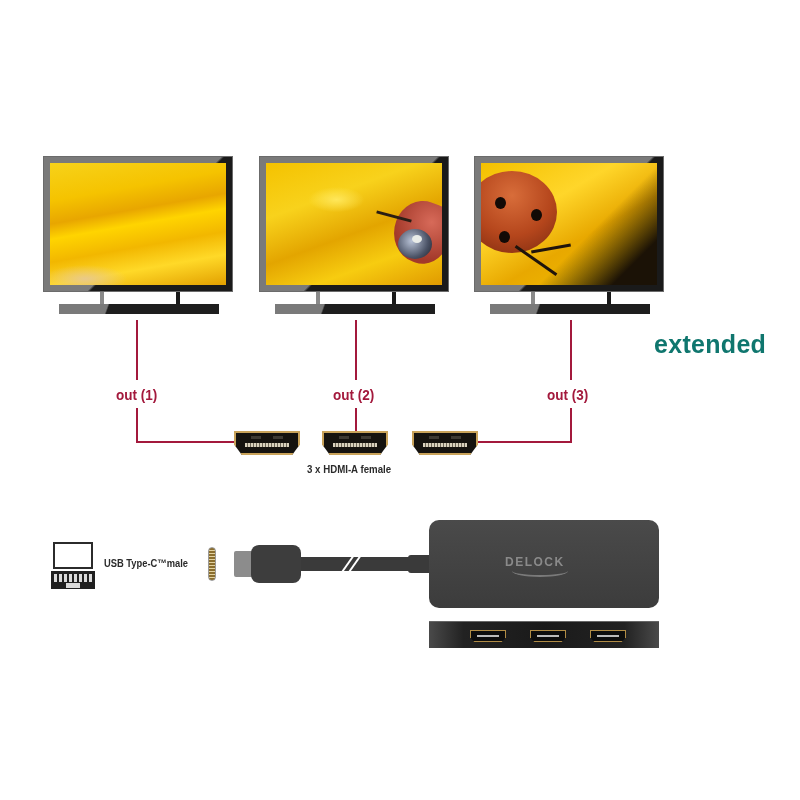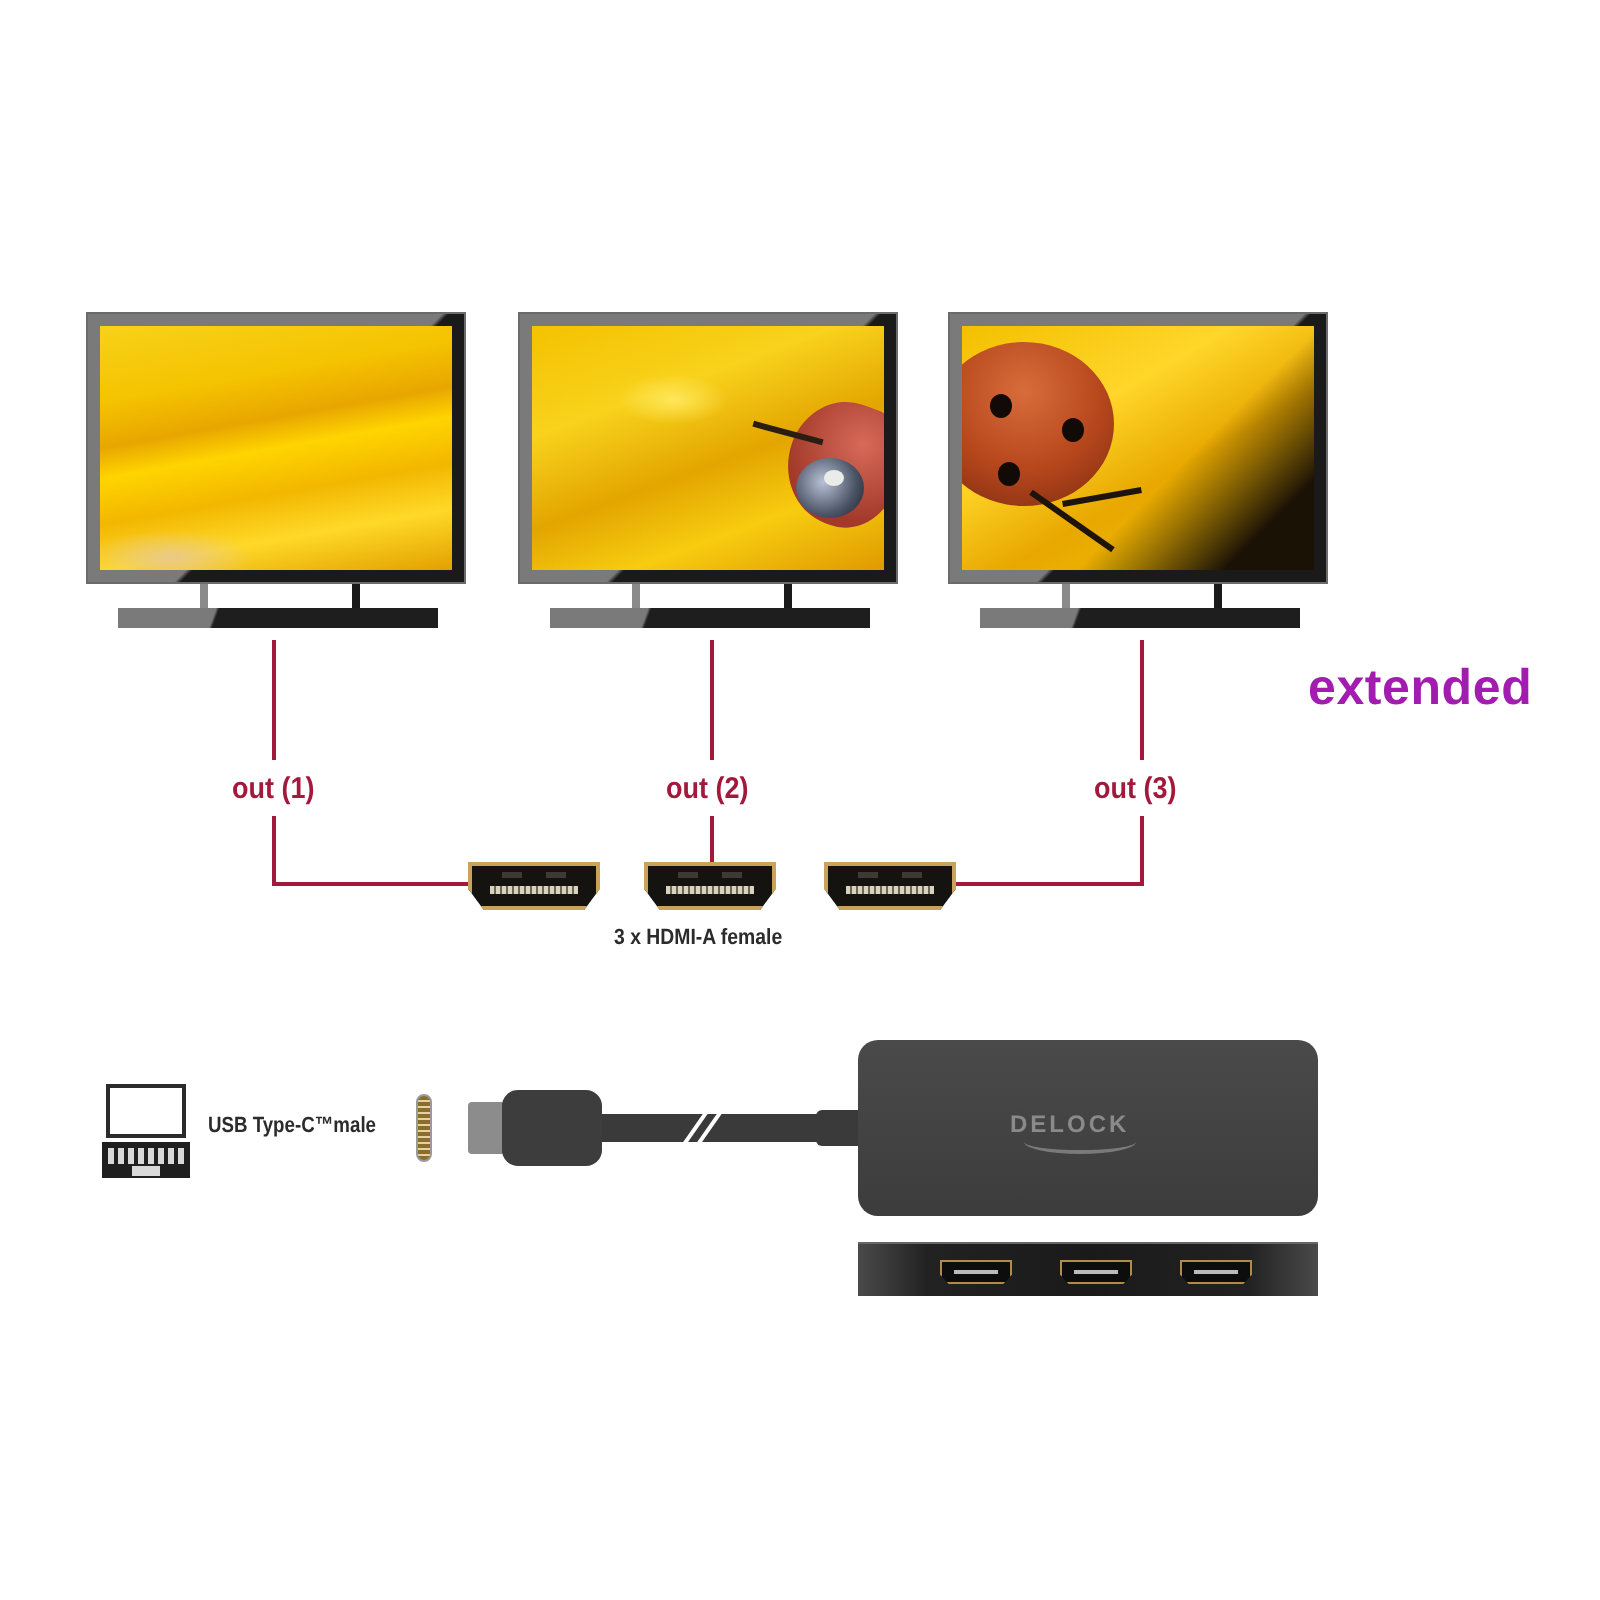--- a/index.html
+++ b/index.html
@@ -31,21 +31,21 @@
   .bug2-ant { position:absolute; left:110px; top:52px; width:36px; height:3px; background:#2a1e14; transform:rotate(15deg); }
 
   .bug3 { position:absolute; left:-14px; top:8px; width:90px; height:82px; border-radius:50%; background:radial-gradient(circle at 50% 30%, #d86d3a 0%, #b5461c 55%, #7a2a10 100%); }
   .bug3 .spot { position:absolute; width:11px; height:12px; border-radius:50%; background:#120a06; }
   .bug3-leg { position:absolute; height:3px; background:#1f140c; }
 
   
   .line { position:absolute; background:#a3193c; }
 
   .out-label { position:absolute; font-family:"Liberation Sans", sans-serif; font-weight:bold; color:#a3193c; font-size:15px; transform:scaleX(0.9); transform-origin:left top; }
-  .extended { position:absolute; left:654px; top:330px; font-weight:bold; color:#a21caf; font-size:25px; letter-spacing:0.3px; }
+  .extended { position:absolute; left:654px; top:330px; font-weight:bold; color:#0f766e; font-size:25px; letter-spacing:0.3px; }
 
   
   .hdmi { position:absolute; width:66px; height:24px; }
   .hdmi .shell { position:absolute; left:0; top:0; width:66px; height:24px; background:#15130f; border:2px solid #c9a35a; box-sizing:border-box; clip-path:polygon(0 0, 100% 0, 100% 55%, 88% 100%, 12% 100%, 0 55%); }
   .hdmi .pin { position:absolute; left:11px; top:12px; width:44px; height:4px; background:repeating-linear-gradient(90deg, #d9d2bd 0 2px, #6d6657 2px 3px); }
   .hdmi .slot { position:absolute; top:5px; width:10px; height:3px; background:#3d3a33; }
 
   .ports-caption { position:absolute; left:307px; top:463px; font-size:11px; font-weight:bold; color:#2b2b2b; transform:scaleX(0.88); transform-origin:left top; }
 
   

